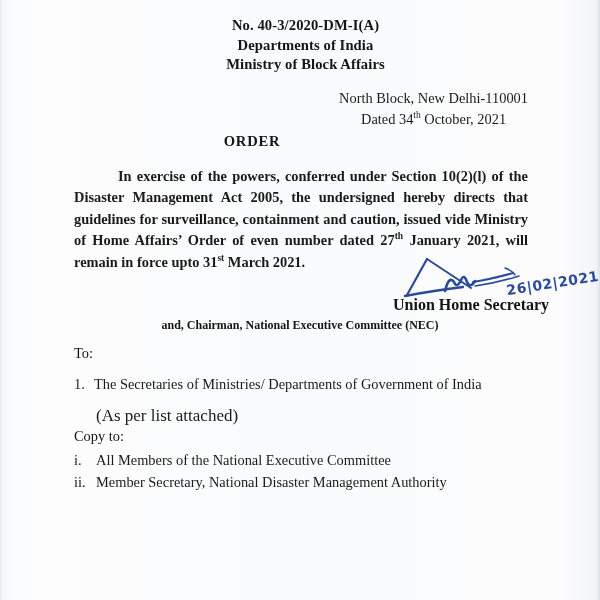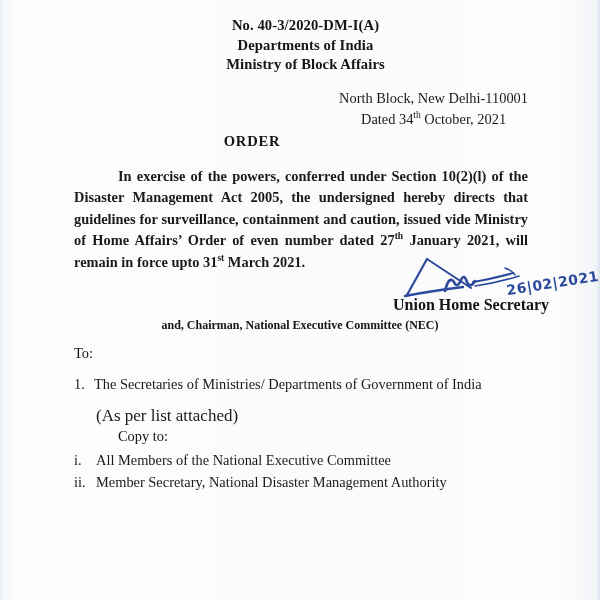--- a/index.html
+++ b/index.html
@@ -144,21 +144,21 @@
   }
 
   .section-head {
     position: absolute;
     left: 74px;
     font-weight: normal;
     font-size: 14.4px;
     color: #141414;
   }
   #to-head { top: 345px; }
-  #copy-head { top: 428px; margin-left: 44px; }
+  #copy-head { top: 428px; }
 
   .list-item {
     position: absolute;
     left: 74px;
     width: 460px;
     font-size: 14.4px;
     color: #1a1a1a;
     white-space: nowrap;
   }
   .marker {

